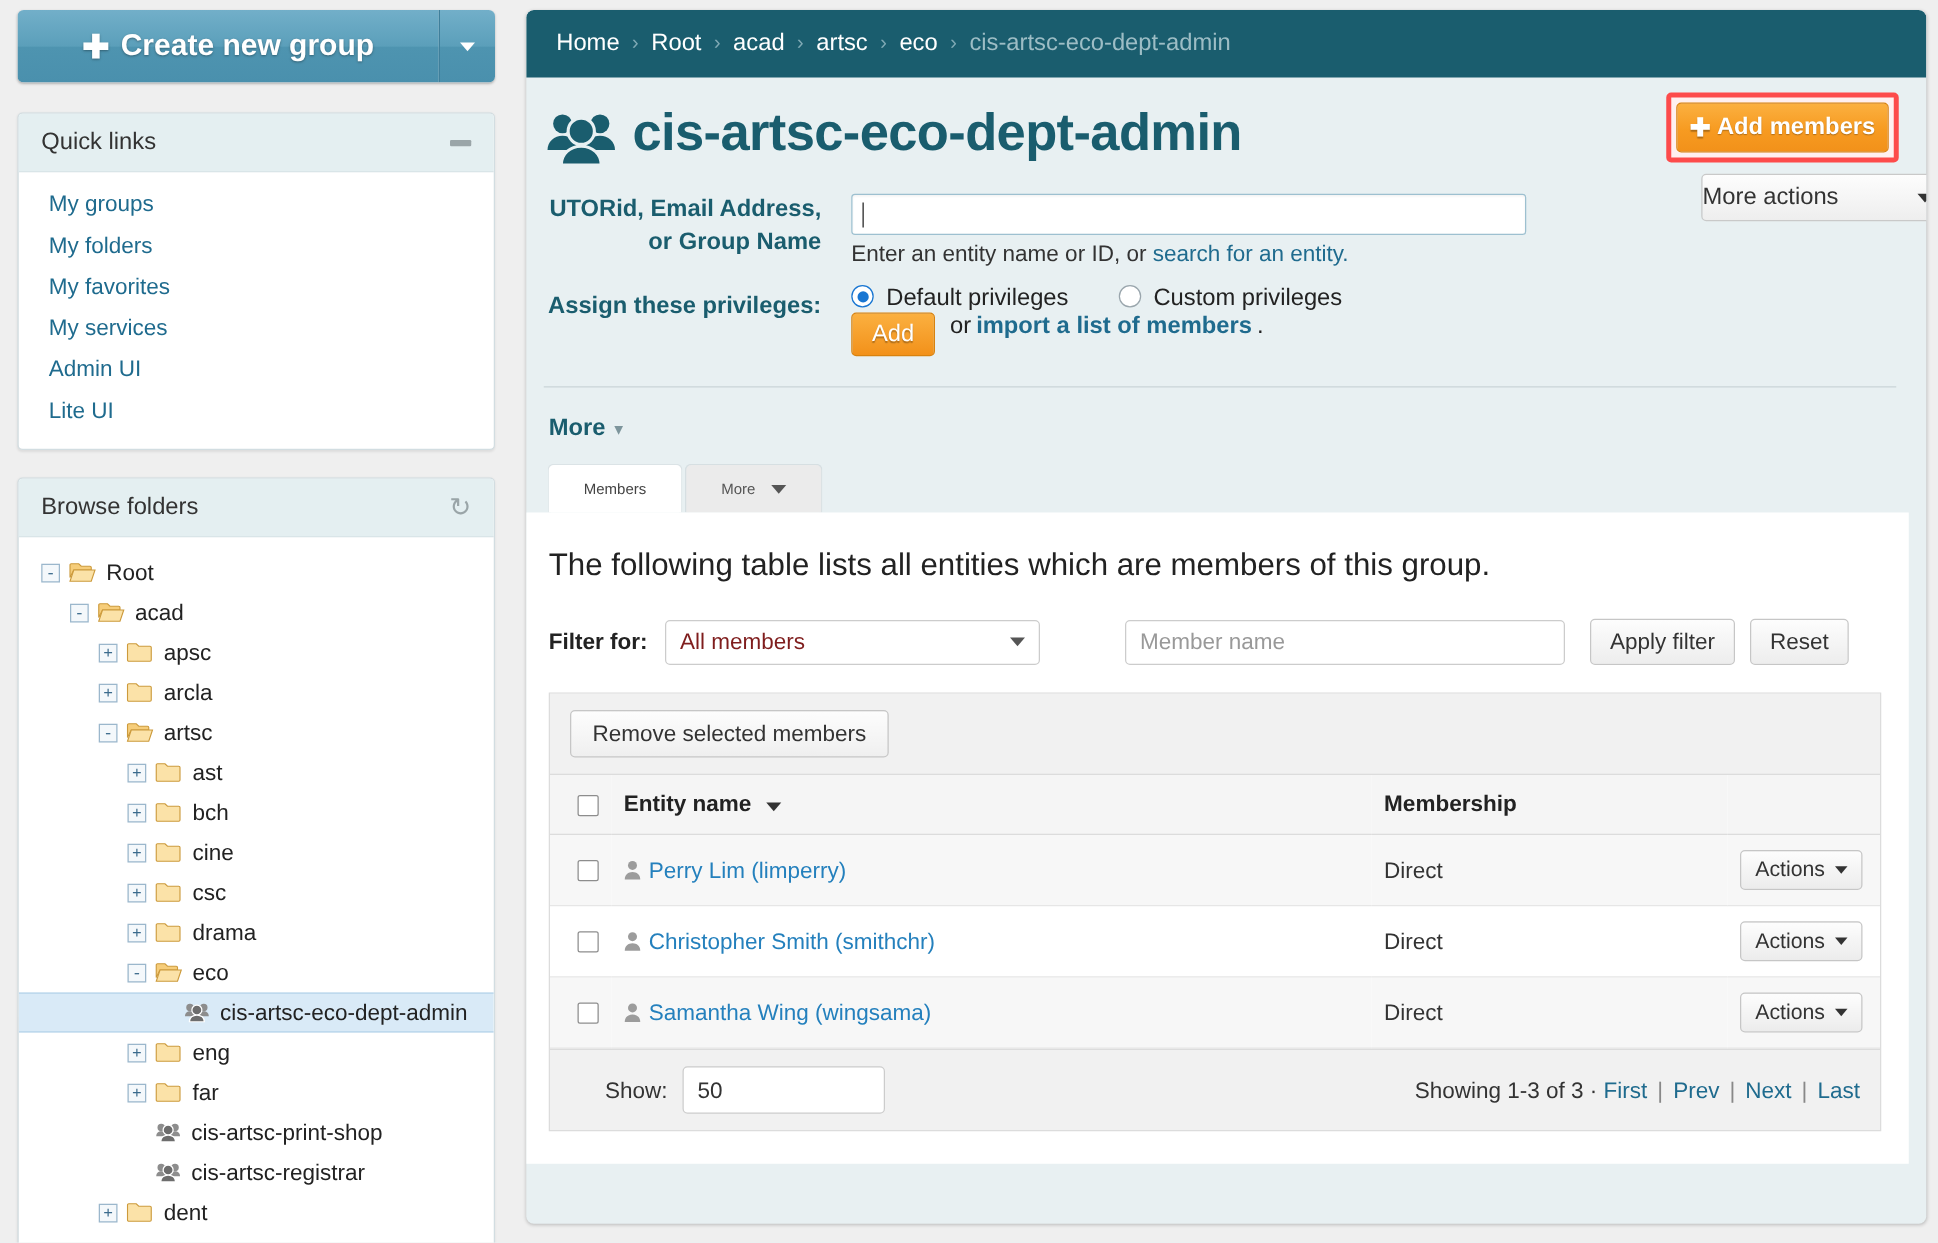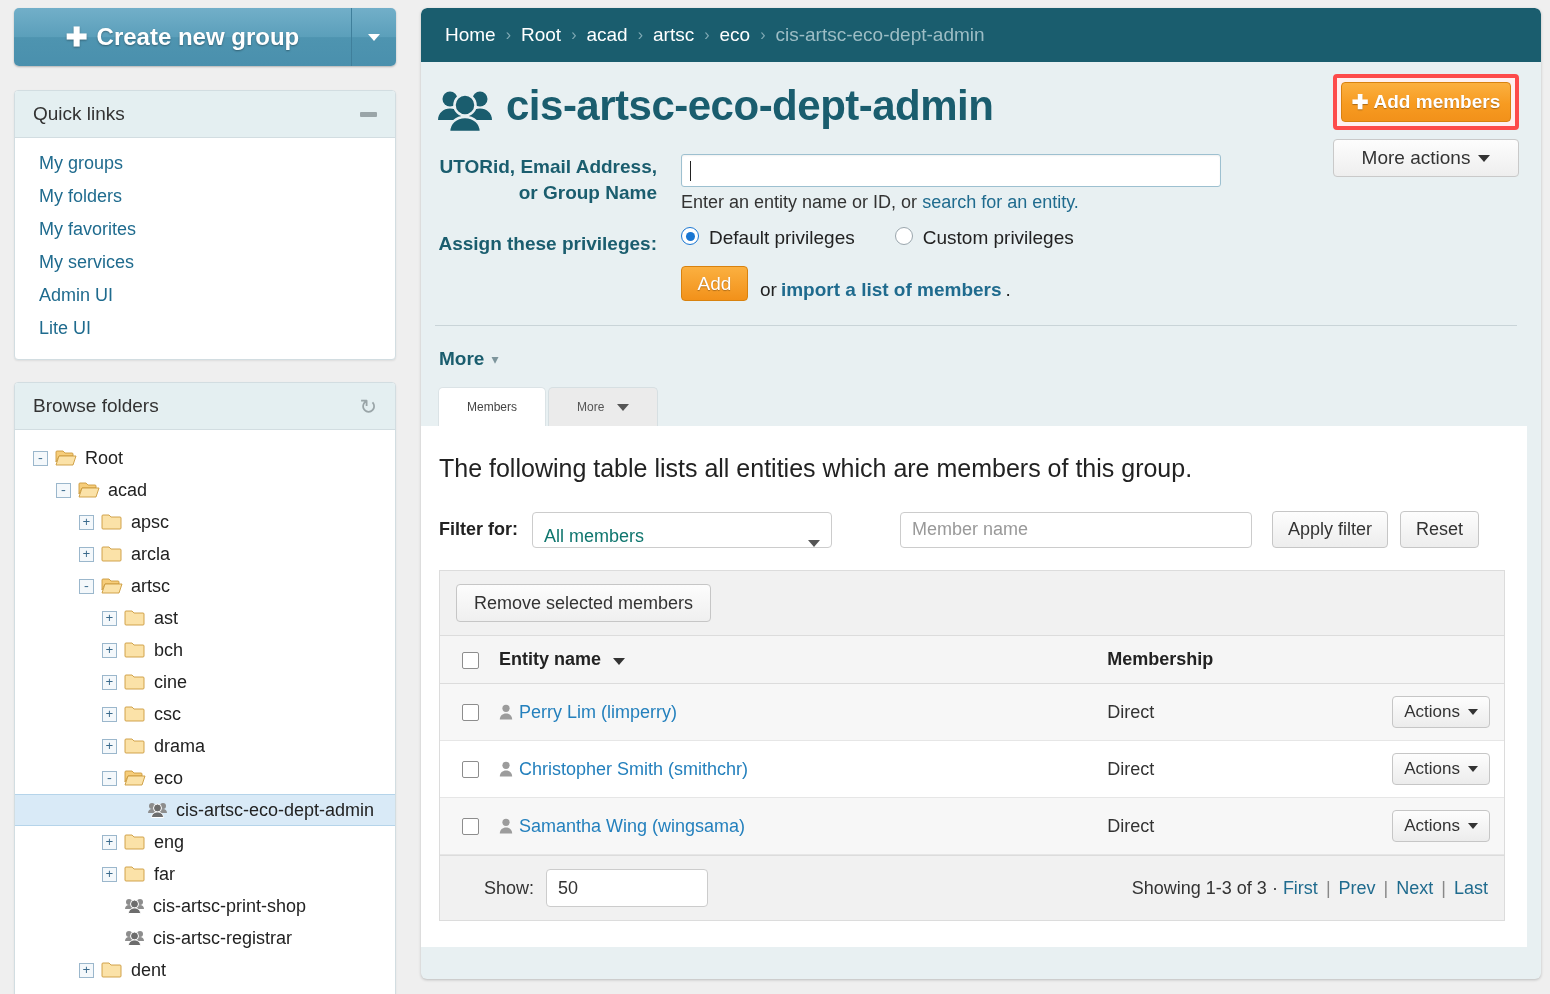--- a/index.html
+++ b/index.html
@@ -85,24 +85,24 @@
   .addmembers-hl { border:4px solid #fd4b4b; border-radius:4px; padding:4px; background:#fff0f0;}
   .btn-orange {
     display:flex;align-items:center;justify-content:center;
     width:100%; height:40px; border-radius:4px; cursor:pointer;
     background:linear-gradient(to bottom,#fbb040 0%,#f79b21 55%,#f2911a 100%);
     border:1px solid #d8820f; color:#fff; font-size:19px; font-weight:bold;
     text-shadow:0 1px 1px rgba(0,0,0,.3);
   }
   .btn-orange .plus{font-size:20px;margin-right:5px;}
   .btn-grey {
-    display:flex;align-items:center;justify-content:center;
+    display:flex;align-items:center;justify-content:space-between;
     width:100%; height:38px; margin-top:9px; border-radius:4px; cursor:pointer;
     background:linear-gradient(to bottom,#fdfdfd,#eeeeee);
-    border:1px solid #c9c9c9; color:#333; font-size:19px;
+    border:1px solid #c9c9c9; color:#333; font-size:19px;margin-left:28px;
   }
   .btn-grey .cd{margin-left:8px;width:0;height:0;border-left:6px solid transparent;border-right:6px solid transparent;border-top:7px solid #333;}
   
   .form {padding:16px 0 0 0;}
   .frow { display:flex; margin-bottom:6px;}
   .flabel { width:260px; text-align:right; padding-right:24px; font-size:19px; font-weight:bold; color:#1a5d6e; line-height:26px;}
   .fctl { flex:1; }
   .txtinput {
     width:540px; height:33px; border:1px solid #9dc0d0; border-radius:3px;
     background:#fff; padding:4px 8px; font-size:18px; color:#222;
@@ -111,21 +111,21 @@
   }
   .caret-bar{display:inline-block;width:1px;height:20px;background:#222;}
   .fhelp { font-size:18px; color:#333; margin-top:5px;}
   .fhelp a { color:#1f6b8e; }
   .radios { display:flex; align-items:center; margin-top:14px; font-size:19px; color:#222;}
   .radio { width:18px;height:18px;border-radius:50%;border:1px solid #9aa6ad;background:#fff;
            display:inline-flex;align-items:center;justify-content:center;margin-right:10px;cursor:pointer;}
   .radio.on { border-color:#1976d2; }
   .radio.on::after{content:'';width:9px;height:9px;border-radius:50%;background:#1976d2;}
   .radio-opt{display:flex;margin-right:40px;cursor:pointer;}
-  .addrow{display:flex;align-items:flex-end;margin-top:17px;font-size:19px;color:#222;}
+  .addrow{display:flex;align-items:flex-start;font-size:19px;color:#222;}
   .btn-add{
     width:67px;height:35px;border-radius:4px;display:flex;align-items:center;justify-content:center;
     background:linear-gradient(to bottom,#fbb040,#f2911a);border:1px solid #d8820f;color:#fff;
     font-size:19px;text-shadow:0 1px 1px rgba(0,0,0,.3);cursor:pointer;margin-right:12px;
   }
   .addrow b{font-weight:bold;margin:0 4px;}
   .hr { height:1px; background:#c9d4d8; margin:24px 24px 0 14px; }
   .more-link { margin:22px 0 0 18px; font-size:19px; color:#1a5d6e; font-weight:bold; cursor:pointer; display:inline-flex; align-items:center;}
   .more-link .chev{margin-left:7px;font-size:14px;font-weight:normal;color:#7d959c;}
   
@@ -136,22 +136,22 @@
     background:#ebebeb; margin-right:2px;
   }
   .tab.active { background:#fff; color:#444; border-color:#dbe3e6; position:relative; z-index:2;}
   .tab .cd{display:inline-block;margin-left:9px;width:0;height:0;border-left:6px solid transparent;border-right:6px solid transparent;border-top:7px solid #555;vertical-align:middle;}
   .card { background:#fff; margin:0 14px 0 0; padding:28px 22px 26px 18px; min-height:470px; position:relative; z-index:1;}
   .card h2 { margin:0 0 28px 0; font-size:25px; font-weight:normal; color:#222;}
   .filterrow { display:flex; align-items:center; margin-bottom:22px;}
   .filterlabel{font-size:18px;font-weight:bold;color:#222;margin-right:14px;}
   .select {
     width:300px;height:36px;border:1px solid #ccc;border-radius:4px;background:#fff;
-    display:flex;align-items:flex-end;justify-content:space-between;padding:0 11px;
-    font-size:18px;color:#0f766e;cursor:pointer;
+    display:flex;align-items:center;justify-content:space-between;padding:0 11px;
+    font-size:18px;color:#7f1d1d;cursor:pointer;
   }
   .select .cd{width:0;height:0;border-left:6px solid transparent;border-right:6px solid transparent;border-top:7px solid #555;}
   .memberinput{
     width:352px;height:36px;border:1px solid #ccc;border-radius:4px;background:#fff;
     margin-left:68px;padding:0 11px;font-size:18px;color:#999;display:flex;align-items:center;
   }
   .sbtn{
     height:37px;padding:0 15px;margin-left:20px;border-radius:4px;
     background:linear-gradient(to bottom,#fdfdfd,#ededed);border:1px solid #c6c6c6;
     font-size:18px;color:#333;display:flex;align-items:center;cursor:pointer;

